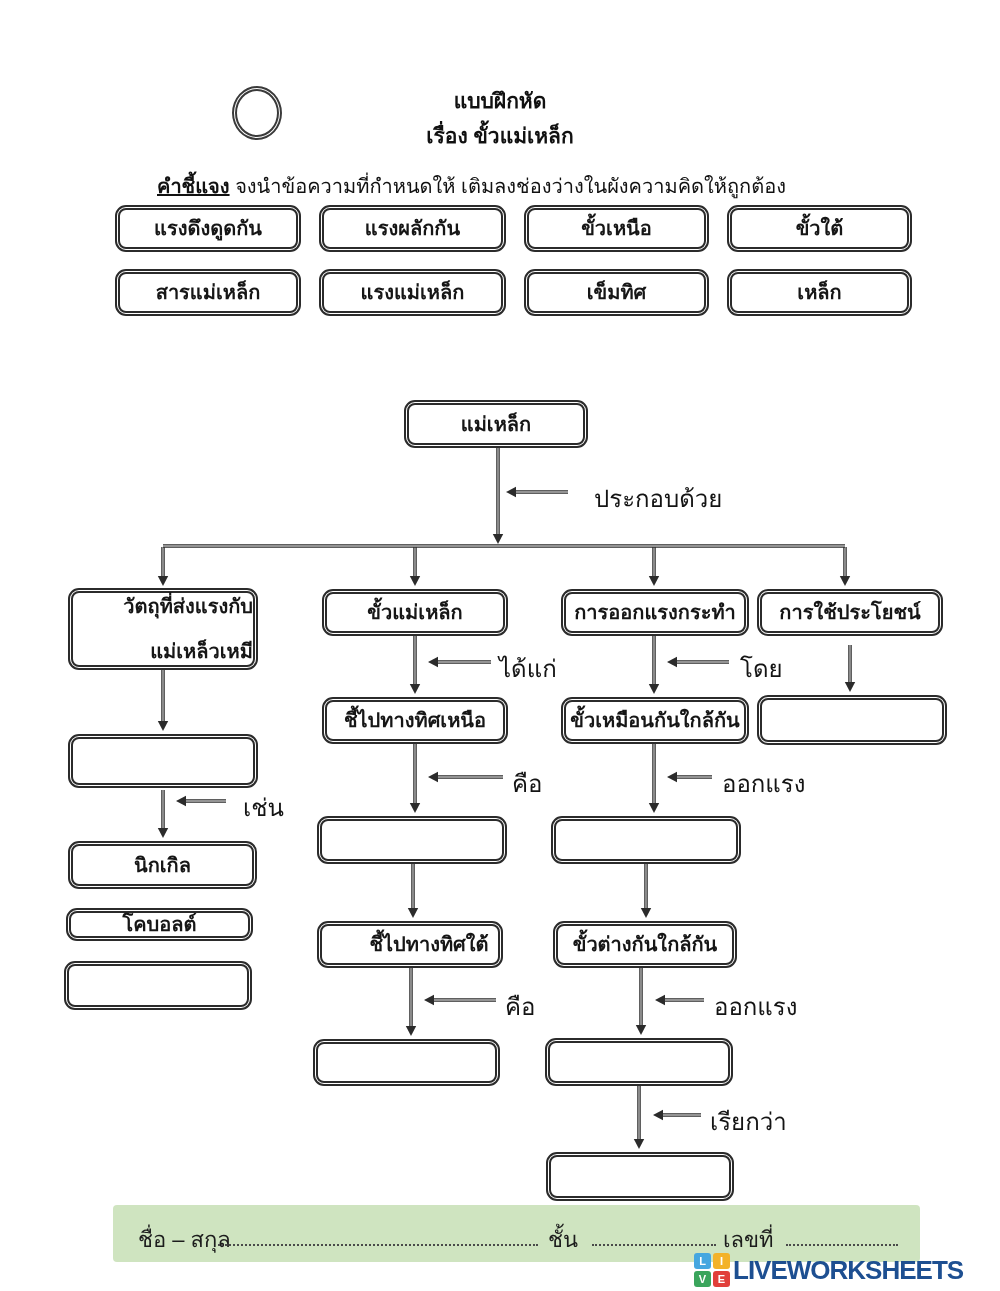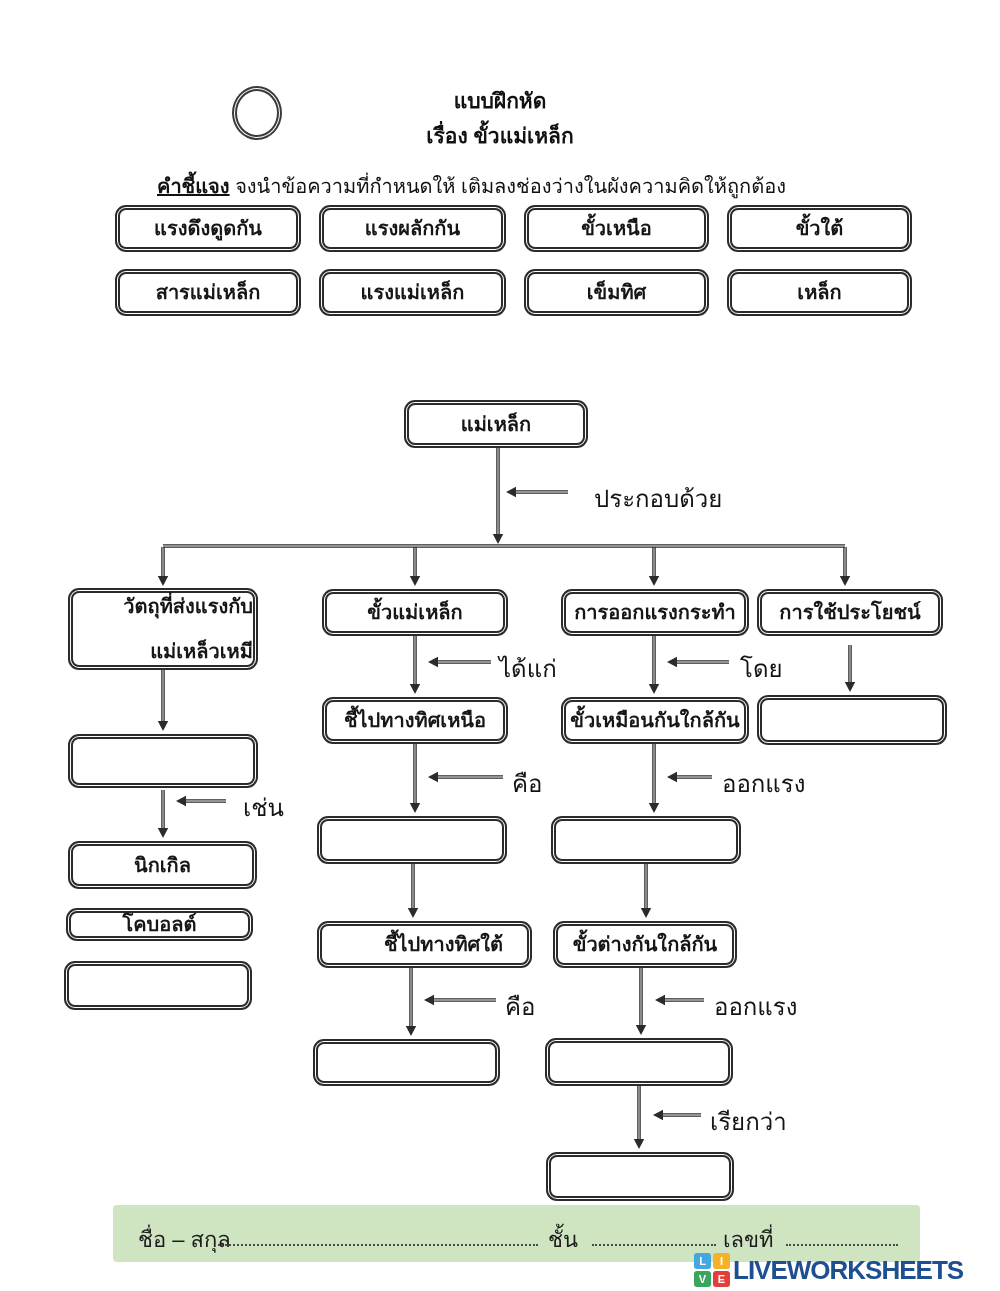--- a/index.html
+++ b/index.html
@@ -118,21 +118,21 @@
   <div class="abs dbox" style="left:561px;top:589px;width:188px;height:47px;">การออกแรงกระทำ</div>
   <div class="abs dbox" style="left:757px;top:589px;width:186px;height:47px;">การใช้ประโยชน์</div>
 
   <div class="abs dbox" style="left:68px;top:734px;width:190px;height:54px;"></div>
   <div class="abs dbox" style="left:68px;top:841px;width:189px;height:48px;">นิกเกิล</div>
   <div class="abs dbox" style="left:66px;top:899px;width:187px;height:33px;margin-top:9px;">โคบอลต์</div>
   <div class="abs dbox" style="left:64px;top:961px;width:188px;height:49px;"></div>
 
   <div class="abs dbox" style="left:322px;top:697px;width:186px;height:47px;">ชี้ไปทางทิศเหนือ</div>
   <div class="abs dbox" style="left:317px;top:816px;width:190px;height:48px;"></div>
-  <div class="abs dbox" style="left:317px;top:921px;width:215px;height:47px;padding-left:38px;">ชี้ไปทางทิศใต้</div>
+  <div class="abs dbox" style="left:317px;top:921px;width:186px;height:47px;padding-left:38px;">ชี้ไปทางทิศใต้</div>
   <div class="abs dbox" style="left:313px;top:1039px;width:187px;height:47px;"></div>
 
   <div class="abs dbox" style="left:561px;top:697px;width:188px;height:47px;">ขั้วเหมือนกันใกล้กัน</div>
   <div class="abs dbox" style="left:551px;top:816px;width:190px;height:48px;"></div>
   <div class="abs dbox" style="left:553px;top:921px;width:184px;height:47px;">ขั้วต่างกันใกล้กัน</div>
   <div class="abs dbox" style="left:545px;top:1038px;width:188px;height:48px;"></div>
   <div class="abs dbox" style="left:546px;top:1152px;width:188px;height:49px;"></div>
 
   <div class="abs dbox" style="left:757px;top:695px;width:190px;height:50px;"></div>
 

